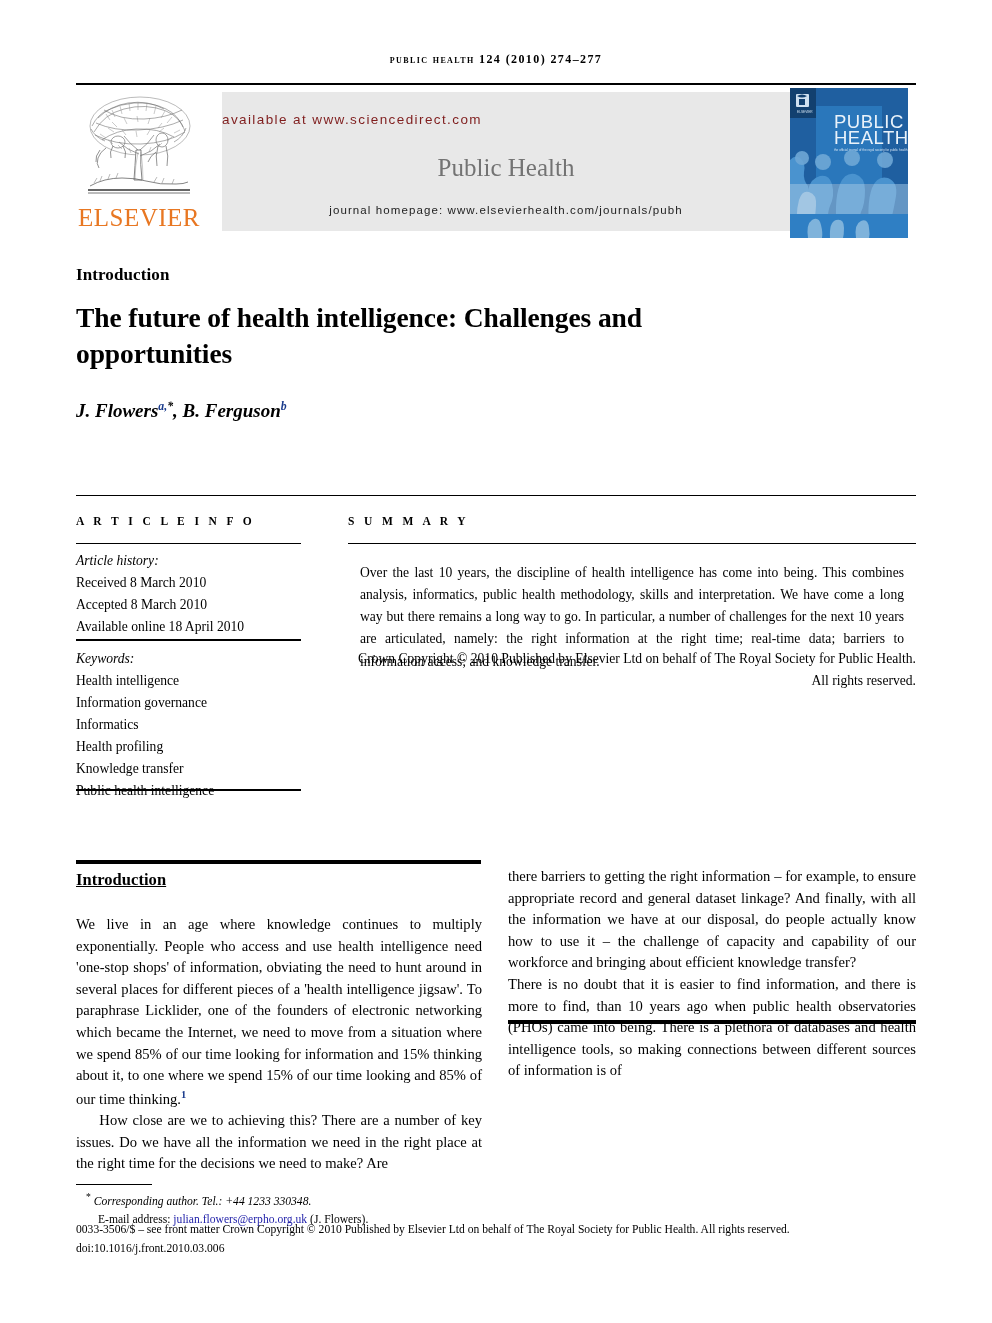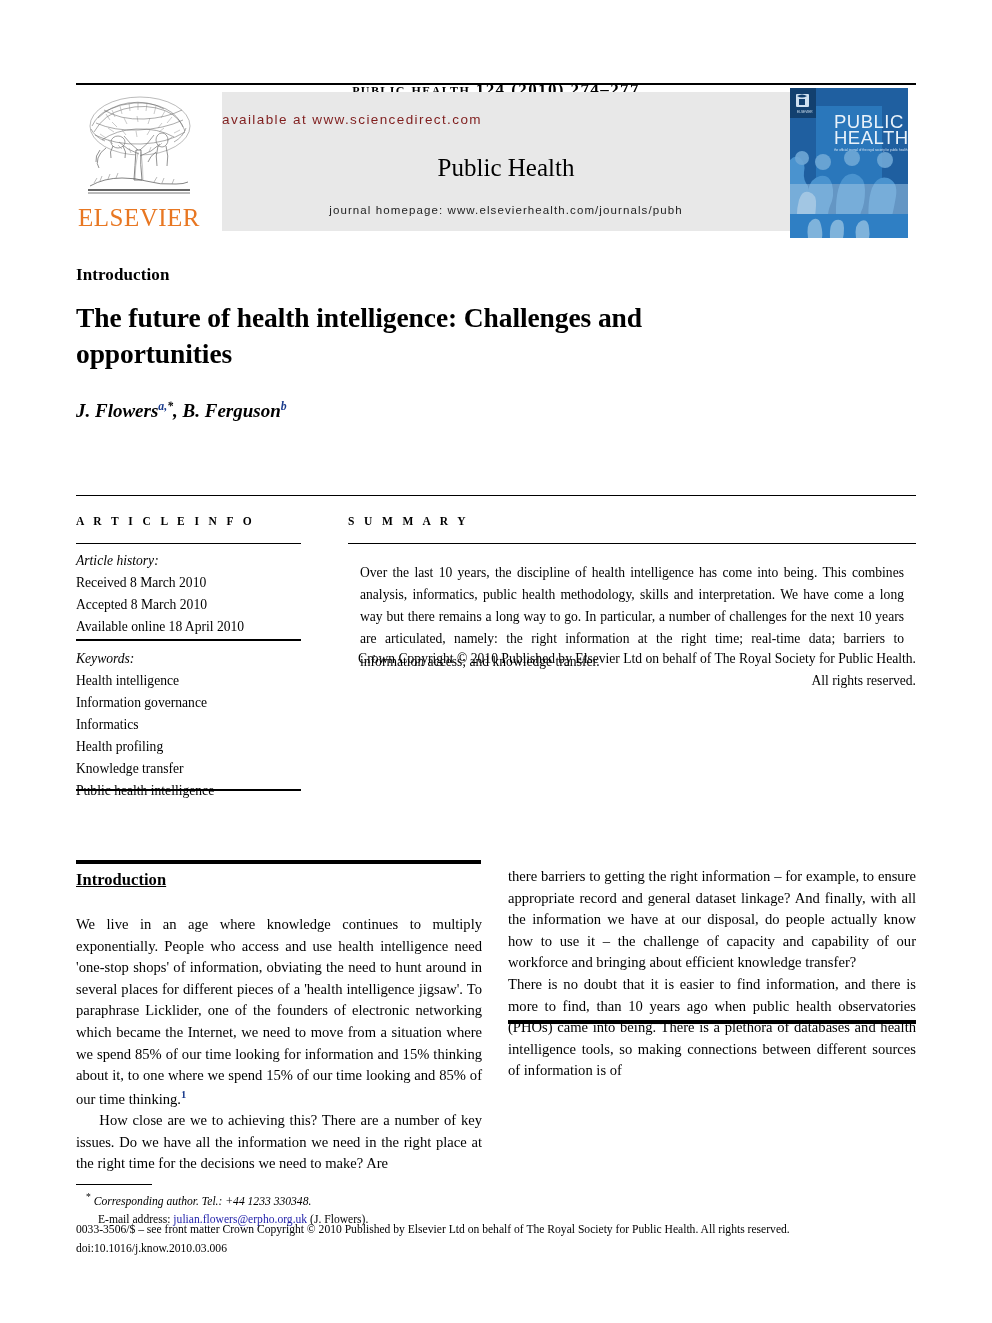--- a/index.html
+++ b/index.html
@@ -25,25 +25,24 @@
 
   
   .running-head {
     position: absolute;
     left: 76px;
     top: 52px;
     width: 840px;
     text-align: center;
     font-family: "Liberation Serif", serif;
     font-weight: bold;
-    font-size: 17px;
+    font-size: 12px;
     letter-spacing: 1.4px;
     font-variant: small-caps;
     text-transform: lowercase;
-    margin-top: 28px;
   }
   .running-head .rh-inner { text-transform: lowercase; }
 
   .rule-top {
     position: absolute;
     left: 76px;
     top: 83px;
     width: 840px;
     height: 2px;
     background: #000;
@@ -100,21 +99,21 @@
     letter-spacing: 1.4px;
     color: #7f1d1d;
   }
   .sd-journal {
     position: absolute;
     left: 0; top: 62px;
     width: 568px;
     text-align: center;
     font-family: "Liberation Serif", serif;
     font-size: 25px;
-    color: #000000;
+    color: #737373;
   }
   .sd-homepage {
     position: absolute;
     left: 0; top: 112px;
     width: 568px;
     text-align: center;
     font-family: "Liberation Sans", sans-serif;
     font-size: 11.5px;
     letter-spacing: 1.1px;
     color: #222;
@@ -523,16 +522,16 @@
   </div>
 
   <div class="foot-rule"></div>
   <div class="footnotes">
     <div class="fn-line fn-corr"><sup>*</sup> <span class="it">Corresponding author. Tel.: +44 1233 330348.</span></div>
     <div class="fn-line fn-email"><span>E-mail address:</span> <a href="#">julian.flowers@erpho.org.uk</a> <span>(J. Flowers).</span></div>
   </div>
 
   <div class="copyright-block">
     <div>0033-3506/$ – see front matter Crown Copyright © 2010 Published by Elsevier Ltd on behalf of The Royal Society for Public Health. All rights reserved.</div>
-    <div>doi:10.1016/j.know.2010.03.006</div>
+    <div>doi:10.1016/j.front.2010.03.006</div>
   </div>
 
 </div>
 
 </body></html>

